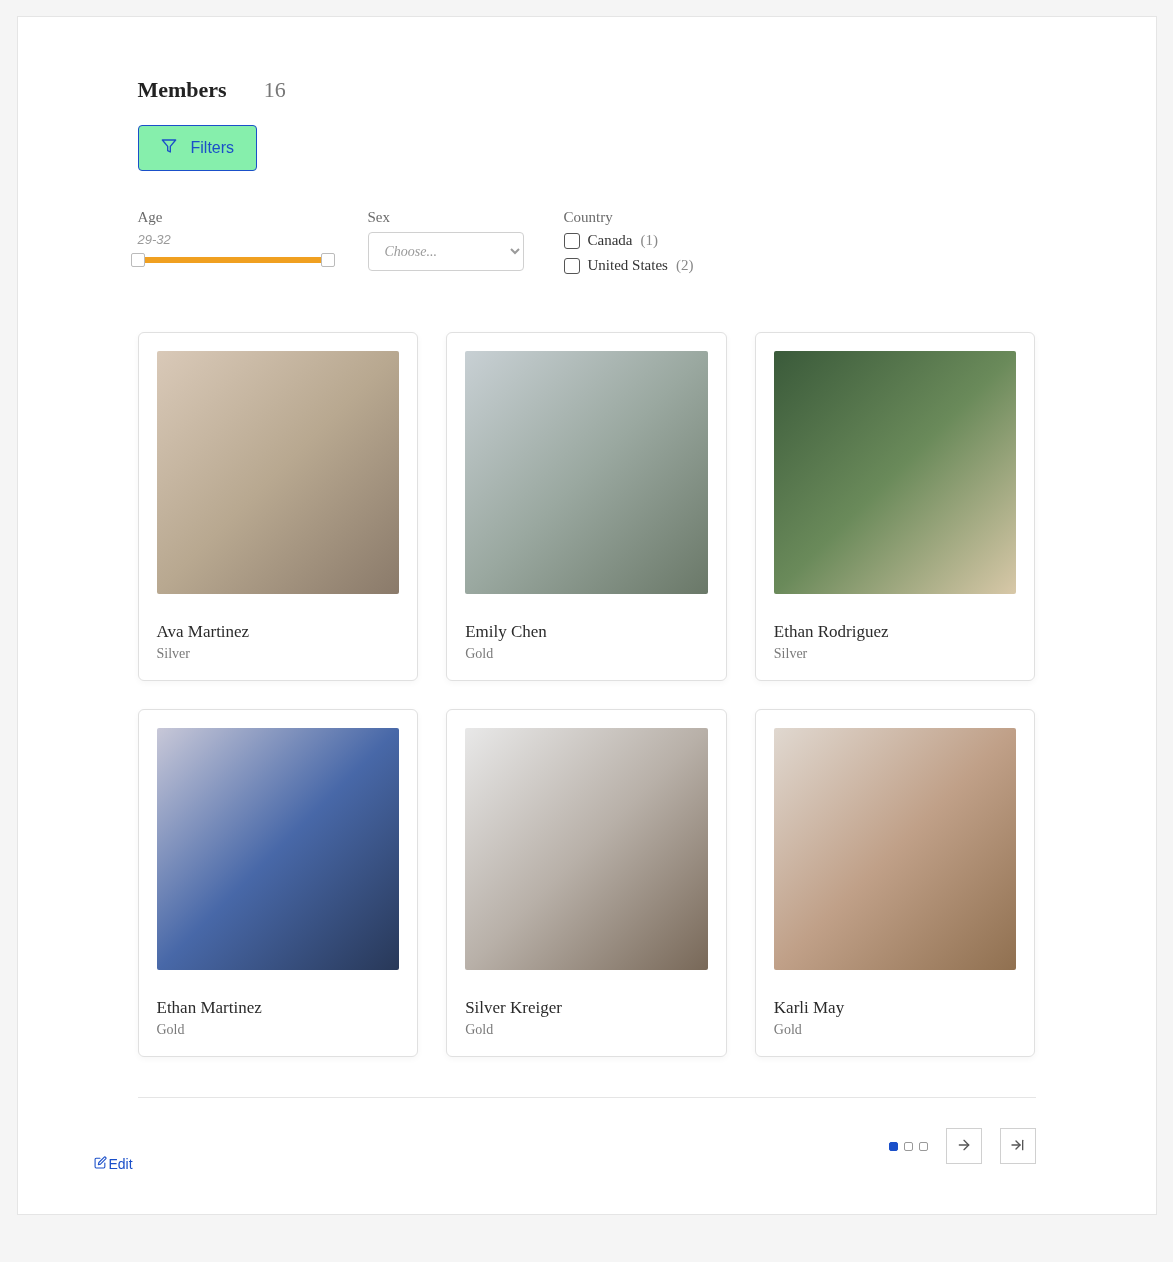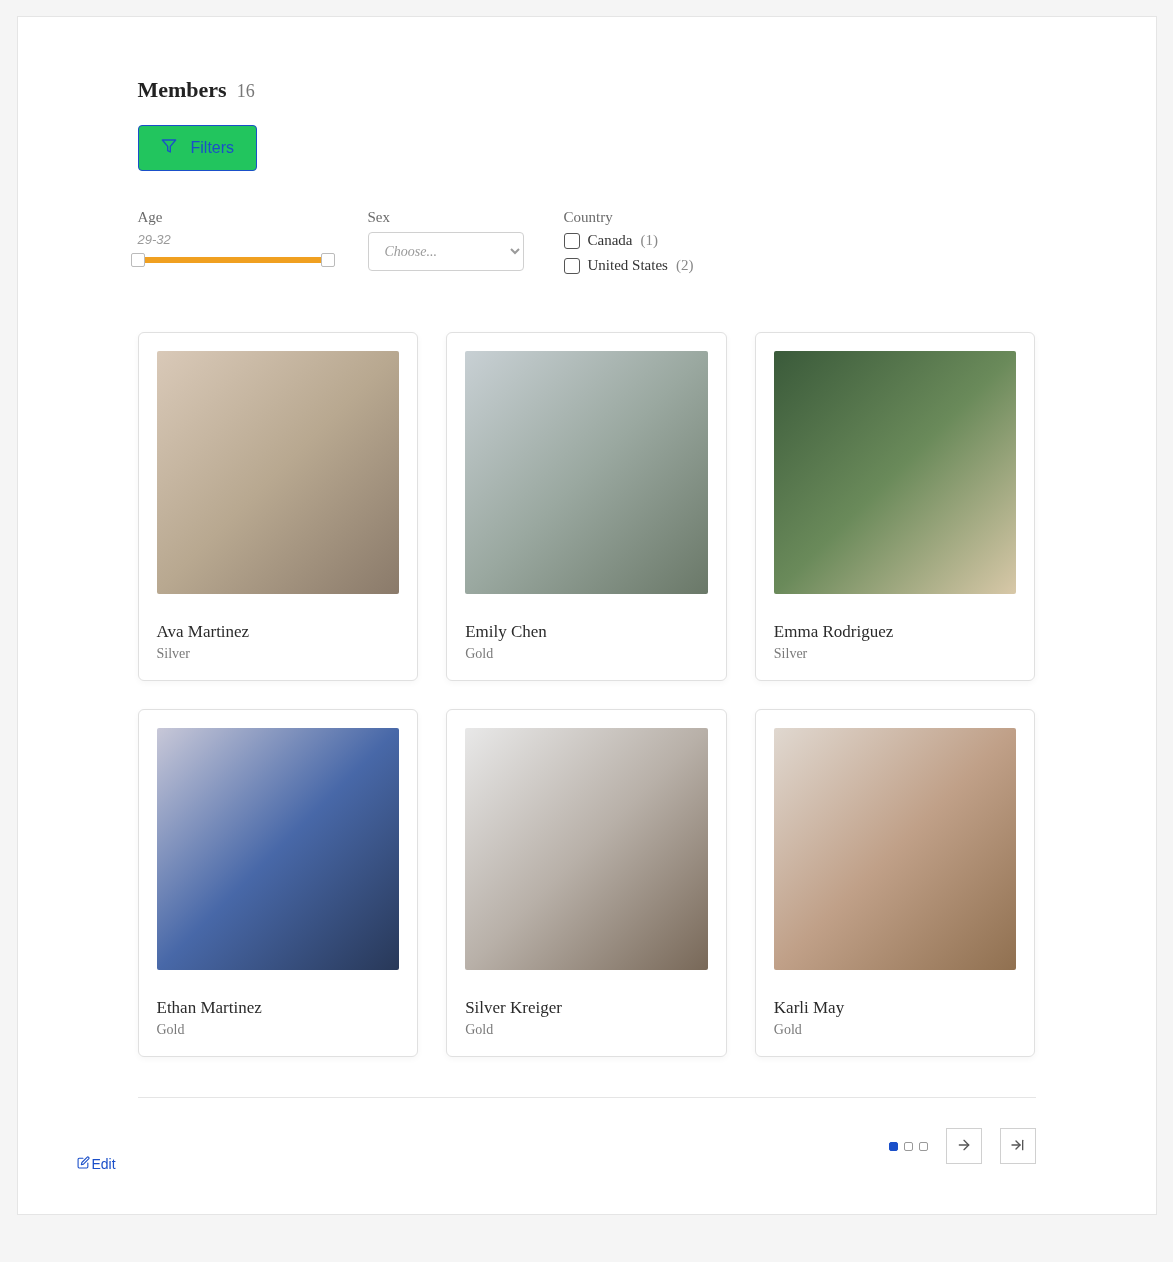--- a/index.html
+++ b/index.html
@@ -25,29 +25,30 @@
     margin-bottom: 22px;
   }
   .heading h1 {
     font-family: Georgia, serif;
     font-weight: 700;
     font-size: 22px;
     color: #222;
   }
   .heading .count {
     font-family: Georgia, serif;
-    font-size: 18px;
+    font-size: 22px;
     color: #777;
+    margin-left: 27px;
   }
   .filters-btn {
     display: inline-flex;
     align-items: center;
     gap: 14px;
     border: 1px solid #1a4fc9;
-    background: #22c55e;
+    background: #86efac;
     color: #1a4fc9;
     font-family: -apple-system, BlinkMacSystemFont, 'Segoe UI', sans-serif;
     font-size: 16px;
     padding: 12px 22px;
     border-radius: 4px;
     cursor: pointer;
     margin-bottom: 38px;
   }
   .filters-btn svg { width: 16px; height: 16px; }
   .filter-row {
@@ -180,21 +181,21 @@
     background: #fff;
     display: inline-flex;
     align-items: center;
     justify-content: center;
     cursor: pointer;
     color: #555;
   }
   .nav-btn svg { width: 16px; height: 16px; }
   .edit-link {
     position: absolute;
-    left: 59px;
+    left: 76px;
     bottom: 42px;
     display: inline-flex;
     align-items: center;
     gap: 2px;
     color: #1a4fc9;
     font-family: -apple-system, BlinkMacSystemFont, 'Segoe UI', sans-serif;
     font-size: 14px;
     cursor: pointer;
     text-decoration: none;
   }
@@ -267,21 +268,21 @@
         <div class="card-name">Ava Martinez</div>
         <div class="card-tier">Silver</div>
       </div>
       <div class="card">
         <div class="card-img p2"></div>
         <div class="card-name">Emily Chen</div>
         <div class="card-tier">Gold</div>
       </div>
       <div class="card">
         <div class="card-img p3"></div>
-        <div class="card-name">Emma Rodriguez</div>
+        <div class="card-name">Ethan Rodriguez</div>
         <div class="card-tier">Silver</div>
       </div>
       <div class="card">
         <div class="card-img p4"></div>
         <div class="card-name">Ethan Martinez</div>
         <div class="card-tier">Gold</div>
       </div>
       <div class="card">
         <div class="card-img p5"></div>
         <div class="card-name">Silver Kreiger</div>

